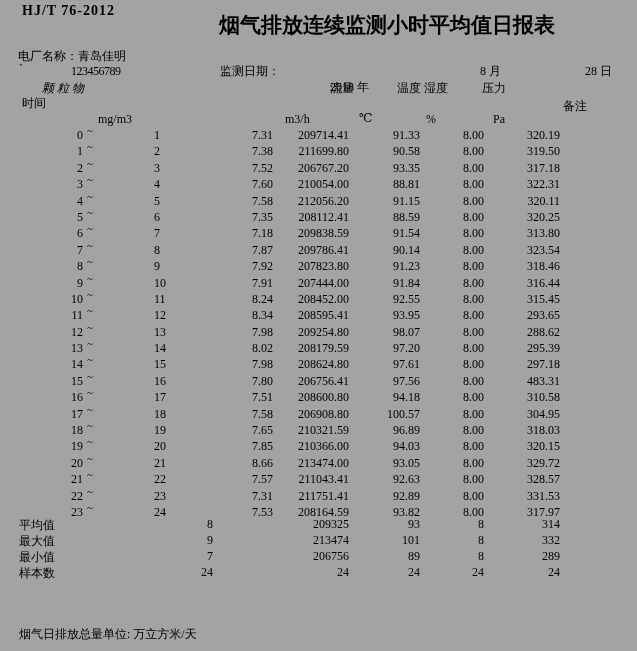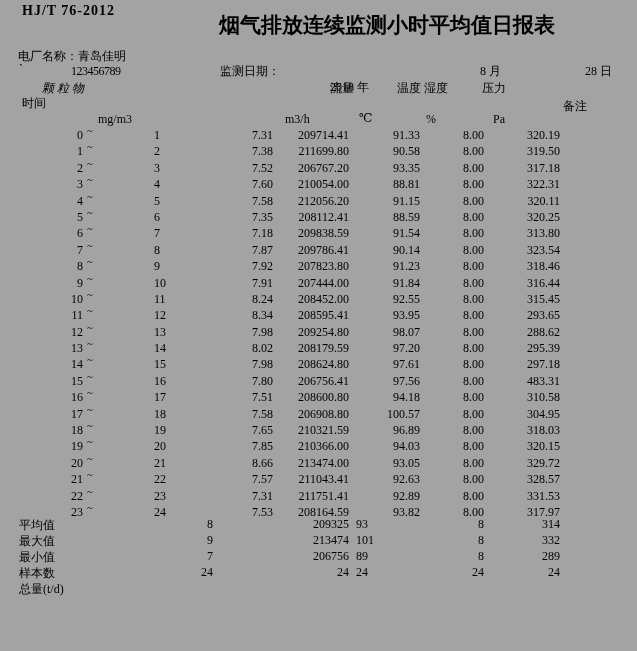--- a/index.html
+++ b/index.html
@@ -38,21 +38,21 @@
   .c-flow{left:249px;width:100px;text-align:right;font-family:Liberation Serif, serif;}
   .c-temp{left:356px;width:64px;text-align:right;}
   .c-hum{left:434px;width:50px;text-align:right;}
   .c-press{left:496px;width:64px;text-align:right;}
   #summary-rows{position:absolute;left:0;top:516px;width:637px;}
   .srow{position:relative;height:16px;font-size:12px;}
   .srow span{position:absolute;top:1px;white-space:pre;}
   .s-label{left:19px;}
   .s-pm{left:153px;width:60px;text-align:right;}
   .s-flow{left:249px;width:100px;text-align:right;}
-  .s-temp{left:356px;width:64px;}
+  .s-temp{left:356px;width:64px;text-align:right;}
   .s-hum{left:434px;width:50px;text-align:right;}
   .s-press{left:496px;width:64px;text-align:right;}
   #footer-note{left:19px;top:627px;}
 </style>
 </head>
 <body>
 
 <div id="page">
 
   <div id="standard-code" class="abs">HJ/T 76-2012</div>
@@ -348,24 +348,17 @@
         <span class="s-press">289</span>
       </div>
       <div class="srow">
         <span class="s-label">样本数</span>
         <span class="s-pm">24</span>
         <span class="s-flow">24</span>
         <span class="s-temp">24</span>
         <span class="s-hum">24</span>
         <span class="s-press">24</span>
       </div>
-      <div class="srow">
-        <span class="s-label">总量(t/d)</span>
-        <span class="s-pm"></span>
-        <span class="s-flow"></span>
-        <span class="s-temp"></span>
-        <span class="s-hum"></span>
-        <span class="s-press"></span>
-      </div>
     </div>
 
+  <div id="footer-note" class="abs">烟气日排放总量单位: 万立方米/天</div>
 
 </div>
 
 </body></html>

